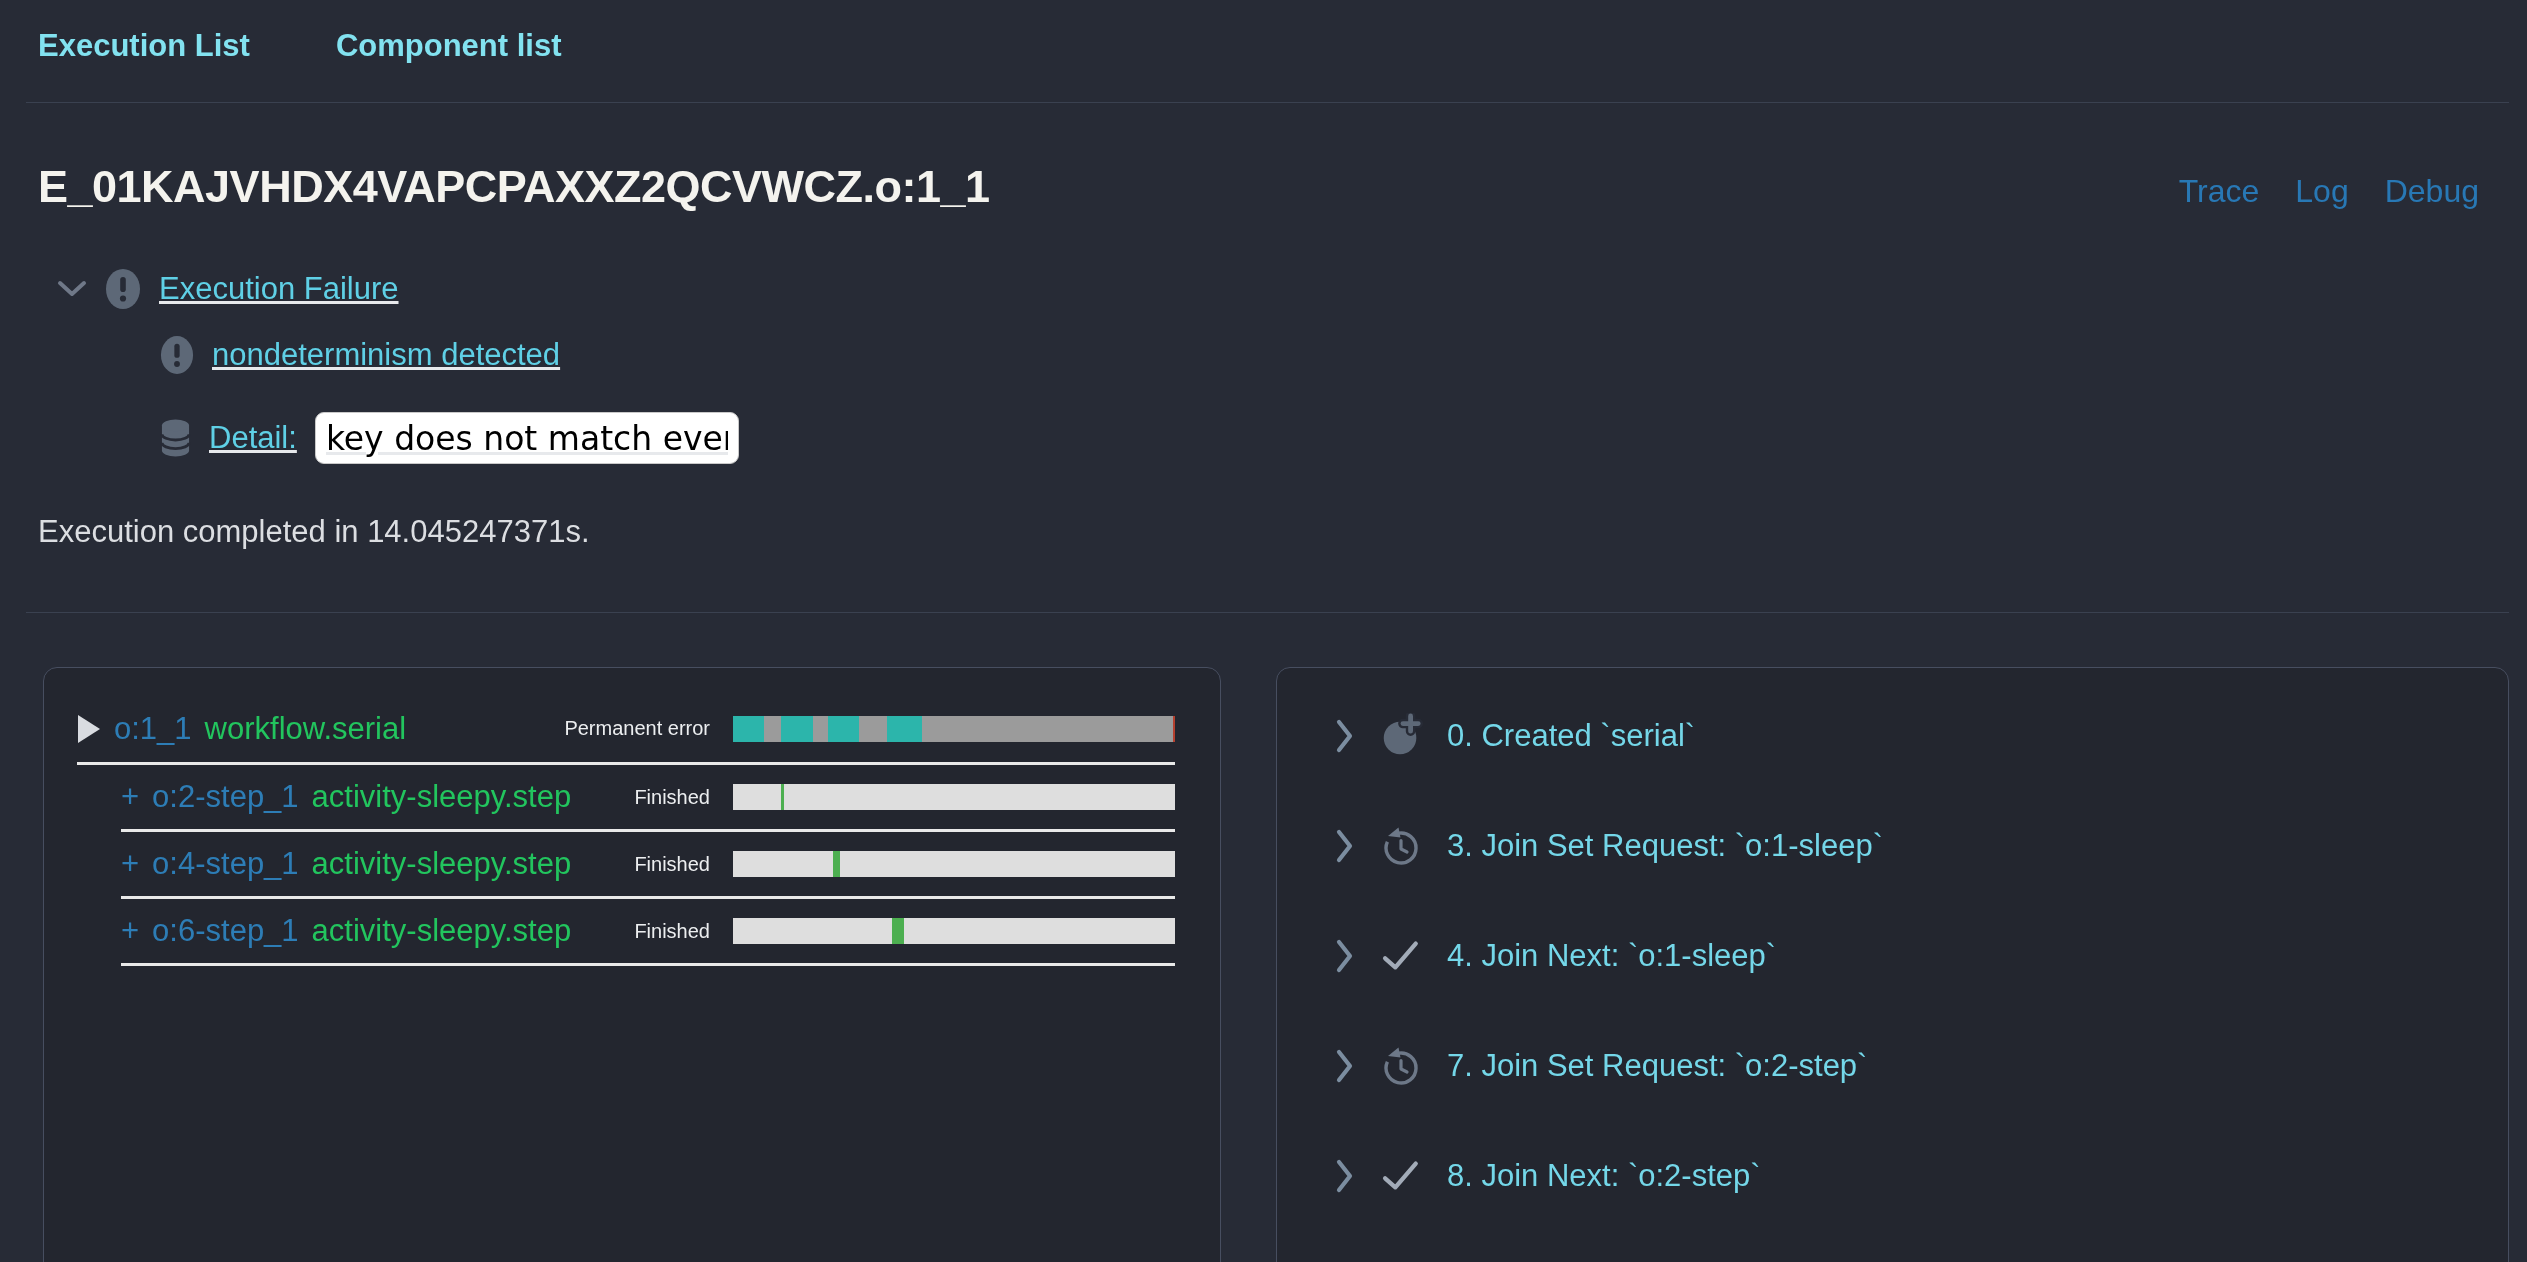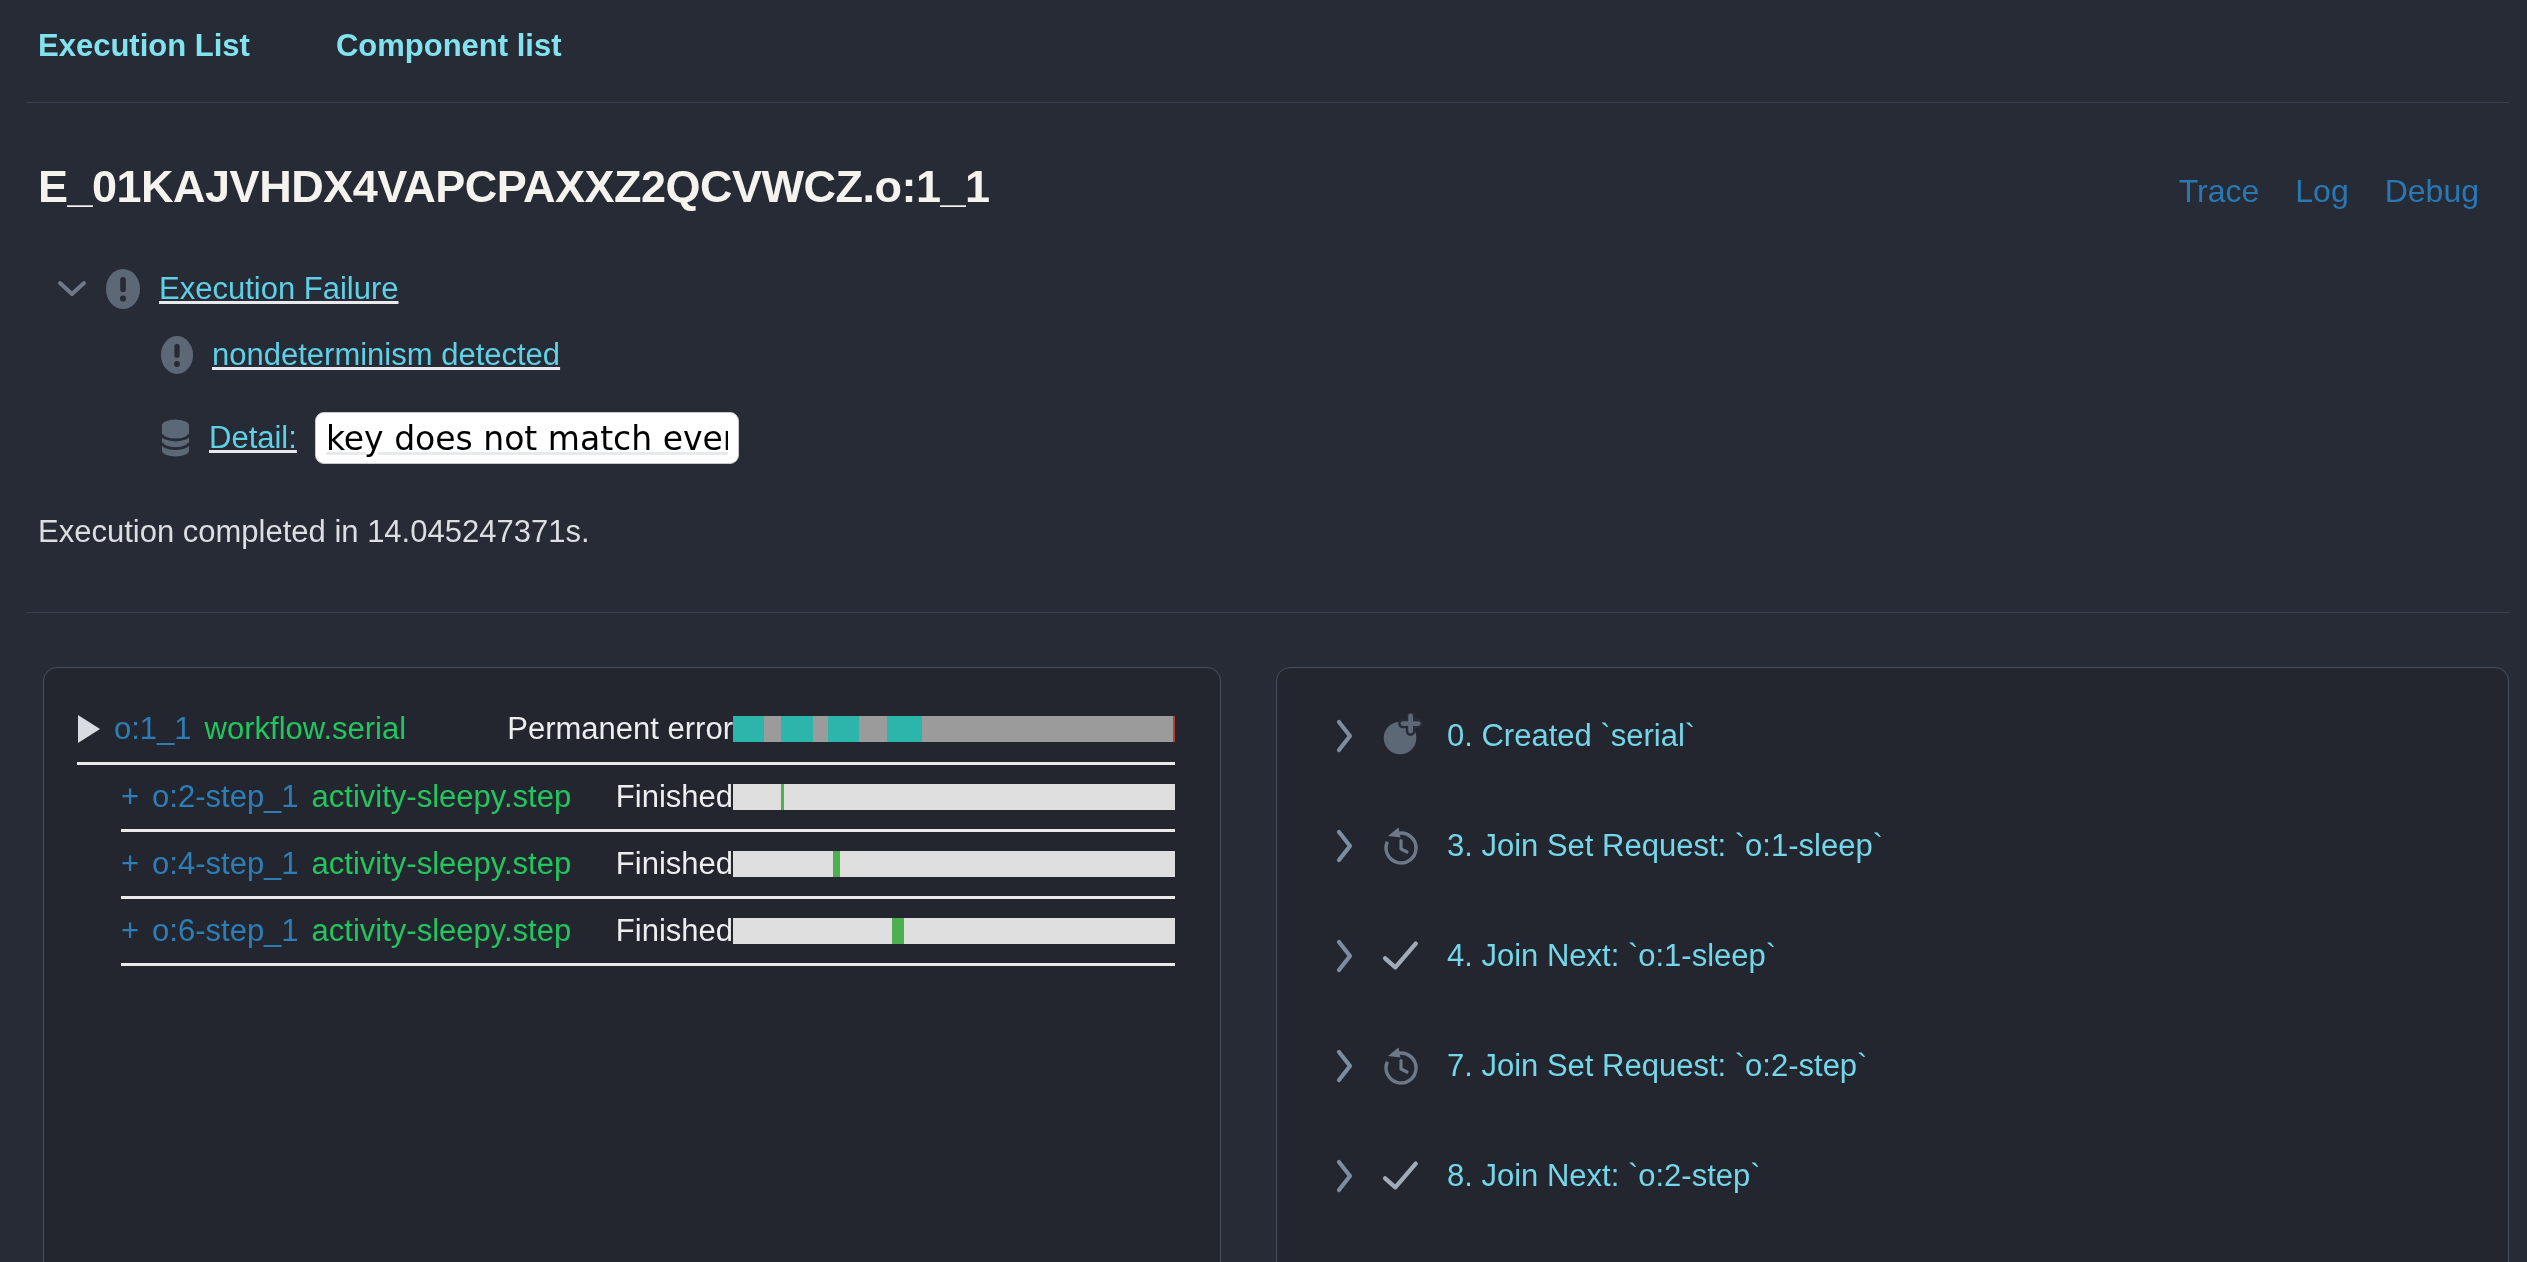--- a/index.html
+++ b/index.html
@@ -37,30 +37,30 @@
   
   .panels { margin:54px 0 0 43px; display:flex; gap:55px; align-items:flex-start; }
   .panel {
     border:1px solid #474e60; border-radius:14px;
     background:#23262f; height:640px; overflow:hidden;
   }
   .panel.left  { width:1178px; padding:27px 0 0 33px; }
   .panel.right { width:1233px; padding:13px 0 0 58px; }
   
   .exec-row {
-    display:grid; grid-template-columns:1fr auto 442px; 
+    display:grid; grid-template-columns:1fr auto 442px; column-gap:23px;
     align-items:center; height:70px;
     border-bottom:3px solid #e9e9e9; width:1098px; cursor:pointer;
   }
   .exec-row.sub { margin-left:44px; width:1054px; height:67px; }
   .exec-row .namecell { display:flex; align-items:center; gap:13px; }
   .exec-row .link { font-size:31px; color:#2d7db6; }
   .exec-row .plus { font-size:31px; color:#2d7db6; }
   .exec-row .cname { font-size:31px; color:#22c55e; }
-  .exec-row .status { font-size:31px; color:#eceef0; text-align:right; }
+  .exec-row .status { font-size:20px; color:#eceef0; text-align:right; }
   .bar { height:26px; display:flex; overflow:hidden; position:relative; }
   .bar .seg { height:100%; }
   .bar.track { background:#dedede; }
   .bar .marker { position:absolute; top:0; height:100%; }
   
   .event-row { display:flex; align-items:center; gap:22px; height:110px; cursor:pointer; }
   .event-row .iconbox { width:48px; display:flex; justify-content:center; align-items:center; }
   .event-row .elabel { font-size:31px; color:#74d7e9; }
   svg { display:block; }
 </style>

